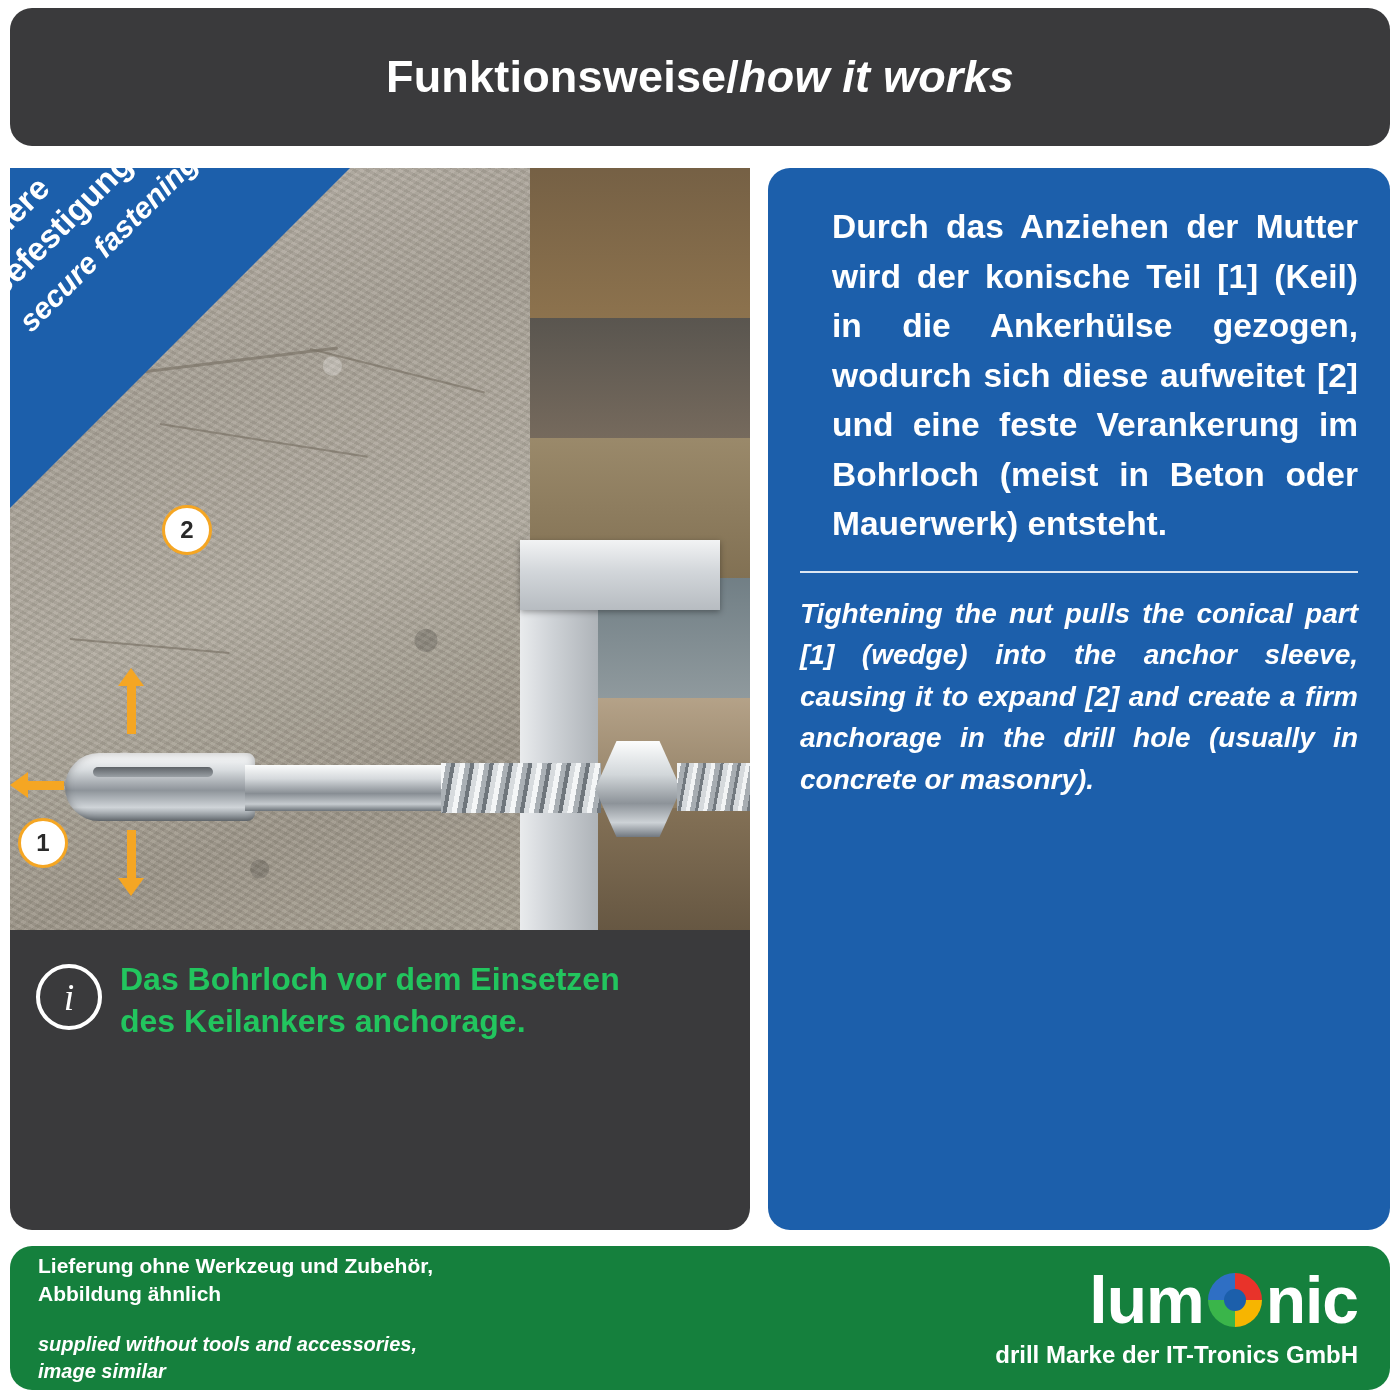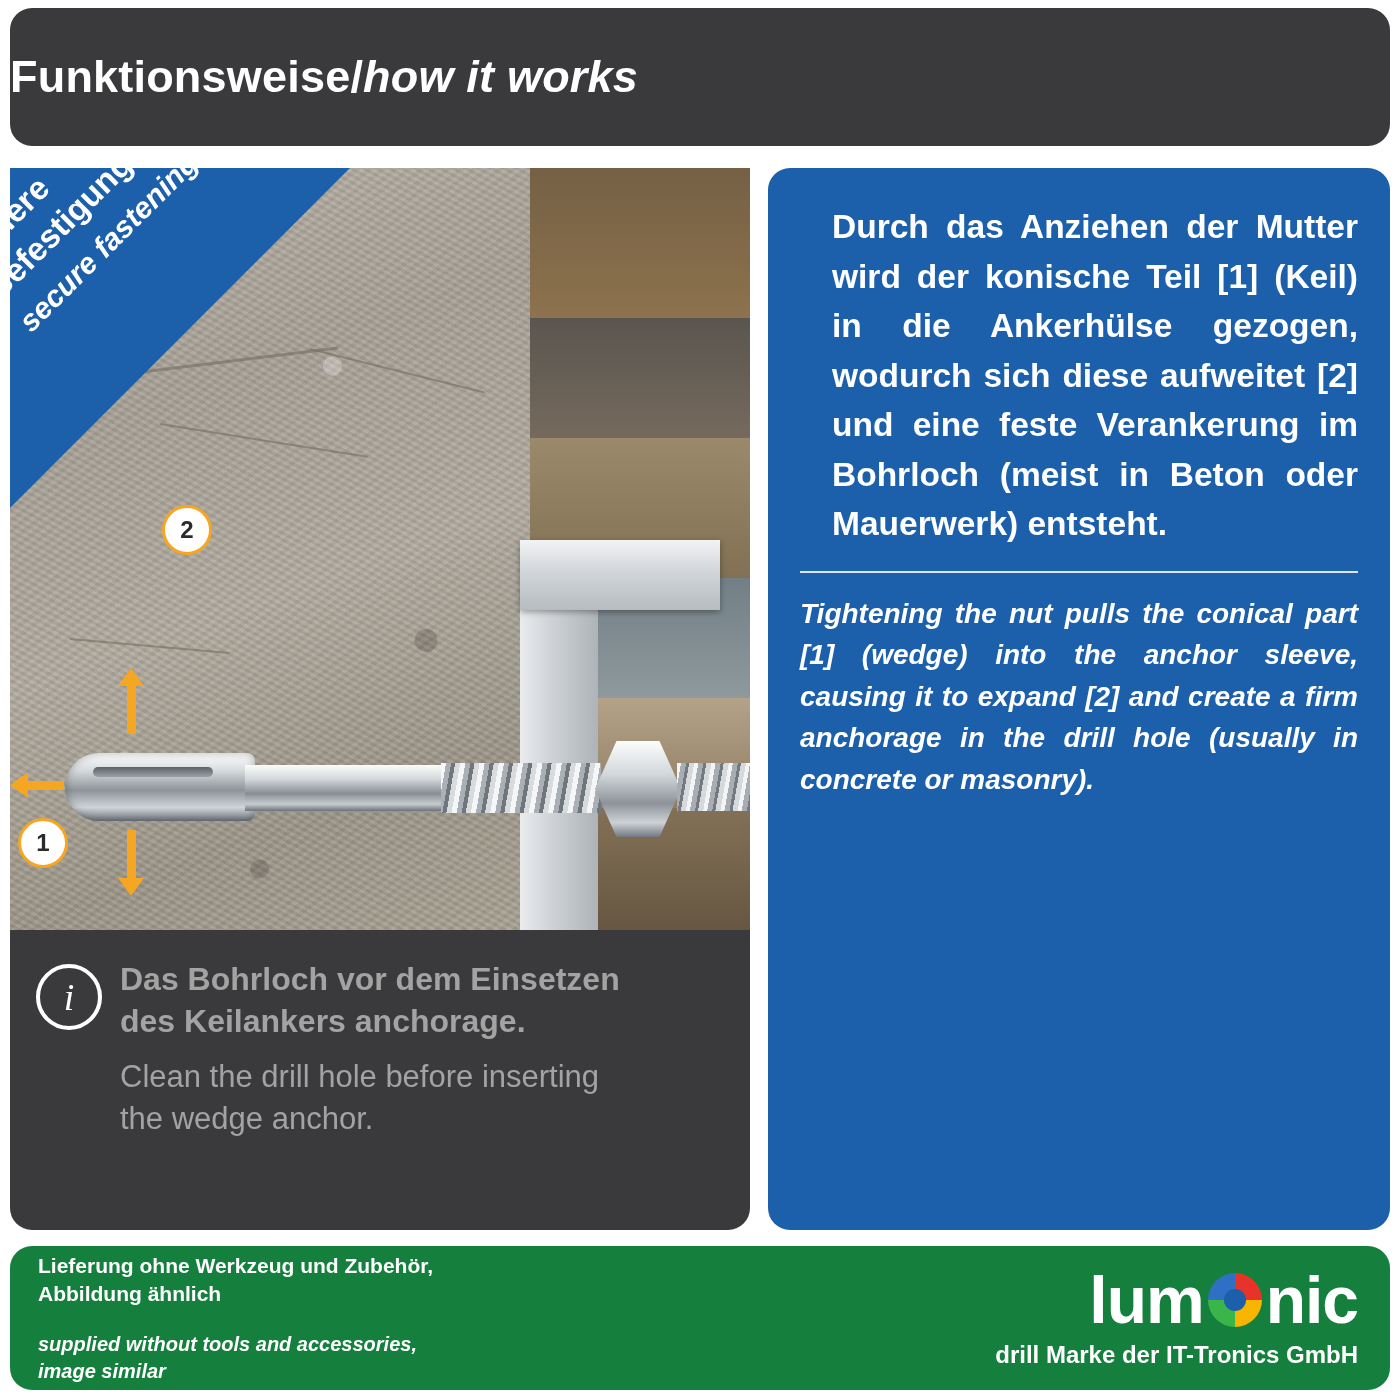--- a/index.html
+++ b/index.html
@@ -25,20 +25,21 @@
   .header {
     position: absolute;
     left: 10px;
     top: 8px;
     width: 1380px;
     height: 138px;
     background: #3a3a3c;
     border-radius: 22px;
     display: flex;
     align-items: center;
+    justify-content: center;
   }
   .header-title {
     color: #ffffff;
     font-size: 45px;
     font-weight: bold;
     letter-spacing: 0.2px;
     white-space: nowrap;
   }
   .header-title .it {
     font-style: italic;
@@ -274,21 +275,21 @@
     width: 58px; height: 58px;
     border-radius: 50%;
     border: 4px solid #ffffff;
     color: #ffffff;
     font-size: 38px;
     font-family: "Liberation Serif", serif;
     font-style: italic;
     display: flex; align-items: center; justify-content: center;
     margin-top: 6px;
   }
-  .note-text { color: #a3a3a3; }
+  .note-text { color: #22c55e; }
   .note-de {
     font-size: 32px; font-weight: bold; line-height: 1.32;
   }
   .note-en {
     font-size: 31px; line-height: 1.34; margin-top: 14px;
   }
 
   
   .right-panel {
     position: absolute;
@@ -439,24 +440,20 @@
       </div>
     </div>
 
     <div class="note">
       <div class="info-icon">i</div>
       <div class="note-text">
         <div class="note-de">
           <div>Das Bohrloch vor dem Einsetzen</div>
           <div>des Keilankers anchorage.</div>
         </div>
-        <div class="note-en">
-          <div>Clean the drill hole before inserting</div>
-          <div>the wedge anchor.</div>
-        </div>
       </div>
     </div>
   </div>
 
   <div class="right-panel">
     <div class="para-de">Durch das Anziehen der Mutter wird der konische Teil [1] (Keil) in die Ankerhülse gezogen, wodurch sich diese aufweitet [2] und eine feste Verankerung im Bohrloch (meist in Beton oder Mauerwerk) entsteht.</div>
     <div class="divider"></div>
     <div class="para-en">Tightening the nut pulls the conical part [1] (wedge) into the anchor sleeve, causing it to expand [2] and create a firm anchorage in the drill hole (usually in concrete or masonry).</div>
   </div>
 

